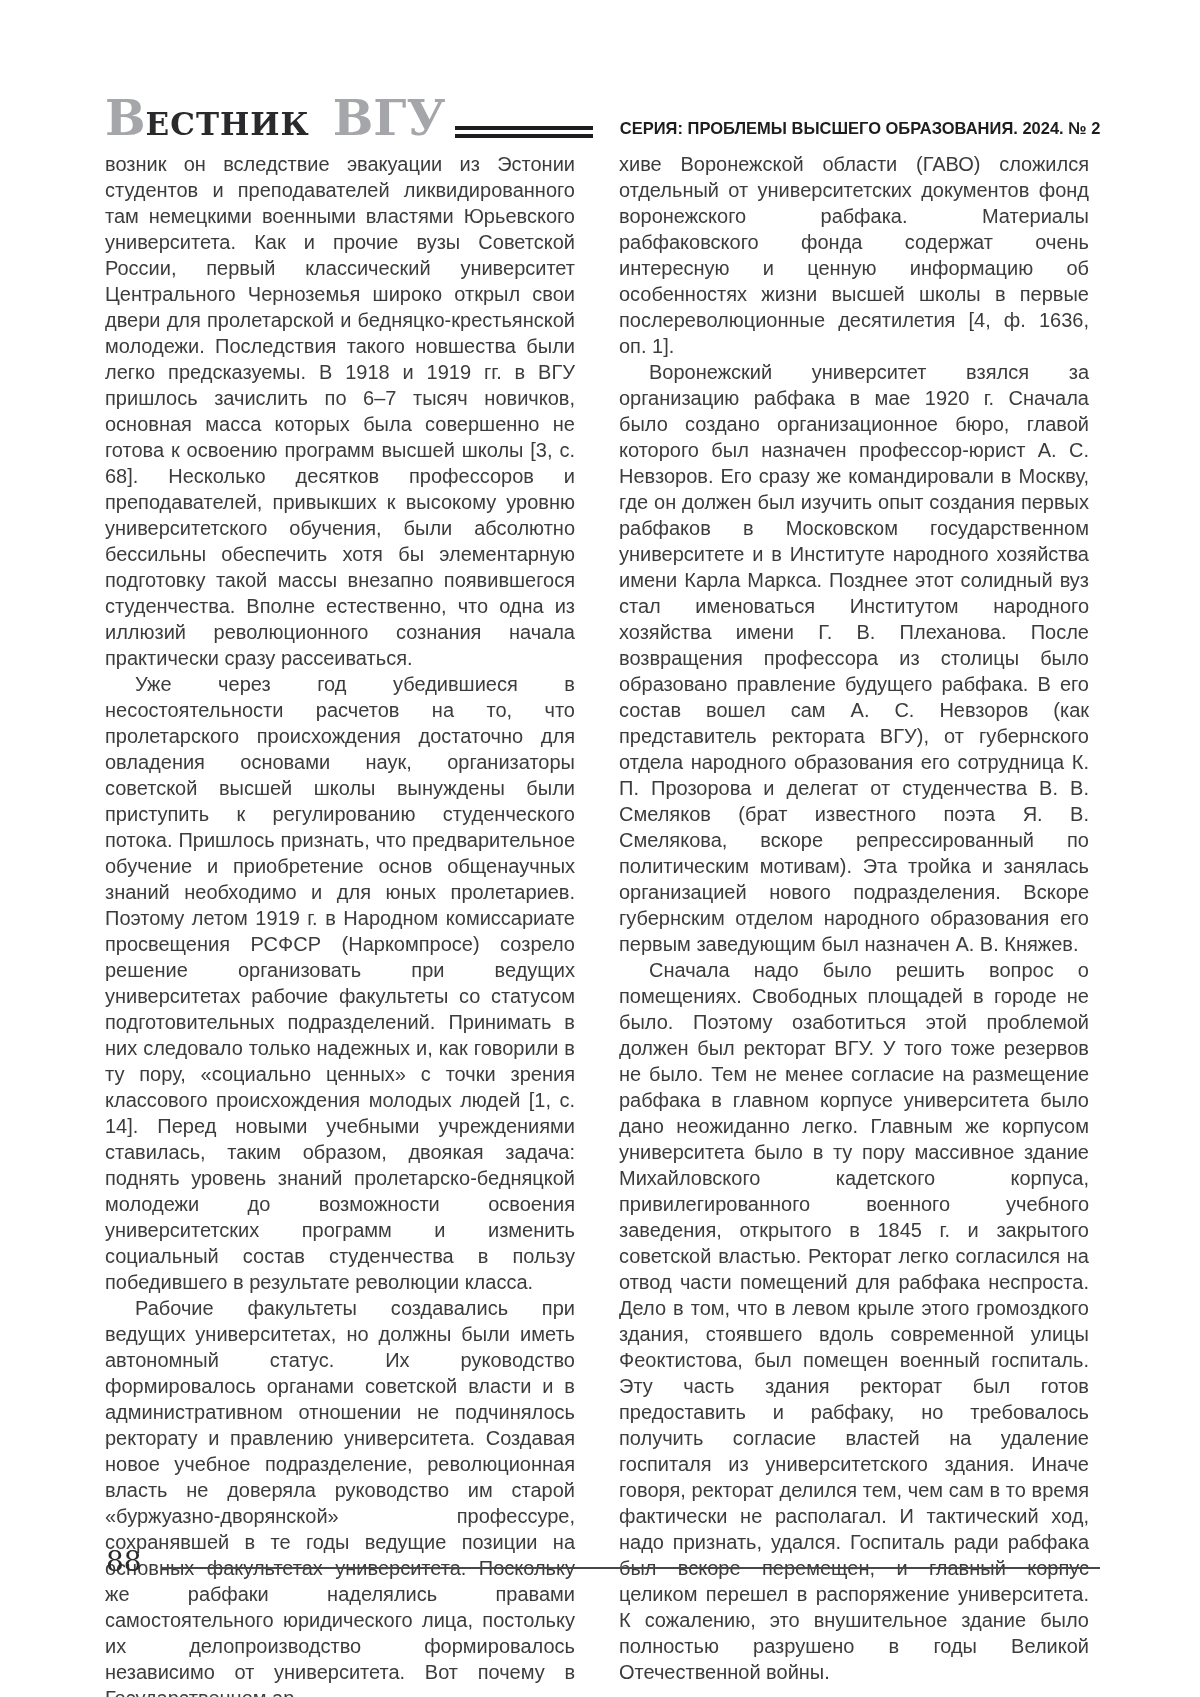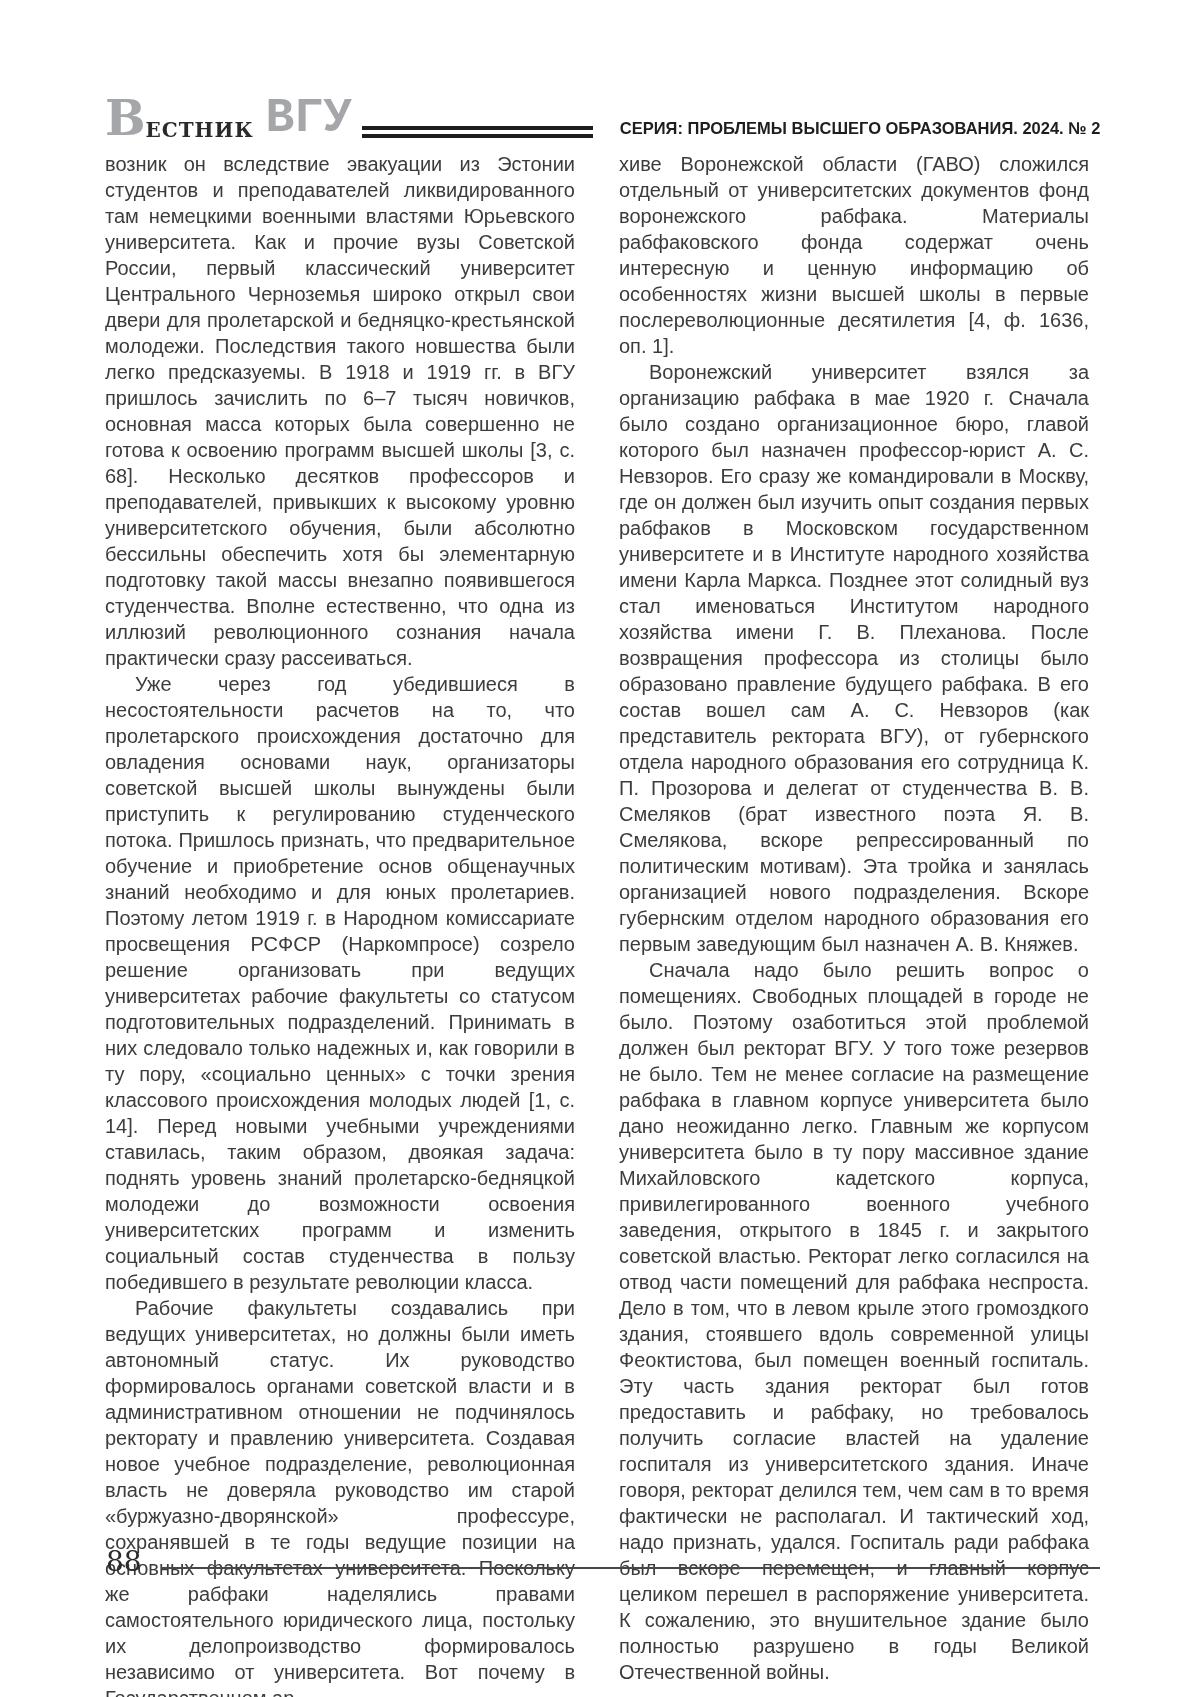--- a/index.html
+++ b/index.html
@@ -18,22 +18,22 @@
     display:flex;align-items:flex-end;
   }
   .logo{
     font-family:"DejaVu Serif", serif;
     font-weight:bold;
     white-space:nowrap;
     line-height:1;
     display:flex;align-items:flex-end;
   }
   .logo-initial{font-size:48px;color:#a4a6a9;}
-  .logo-rest{font-size:20px;color:#2a2a2c;letter-spacing:1px;padding-bottom:2px;text-align:center;}
-  .logo-abbr{font-size:48px;color:#a4a6a9;margin-left:12px;font-family:Liberation Mono, monospace;}
+  .logo-rest{font-size:31px;color:#2a2a2c;letter-spacing:1px;padding-bottom:2px;text-align:center;}
+  .logo-abbr{font-size:48px;color:#a4a6a9;margin-left:23px;}
   .rule-double{
     flex:1;
     height:4px;
     border-top:4px solid #1d1d1f;
     border-bottom:4px solid #1d1d1f;
     margin:0 12px 4px 10px;
   }
   .series-title{
     font-size:17px;
     font-weight:bold;

